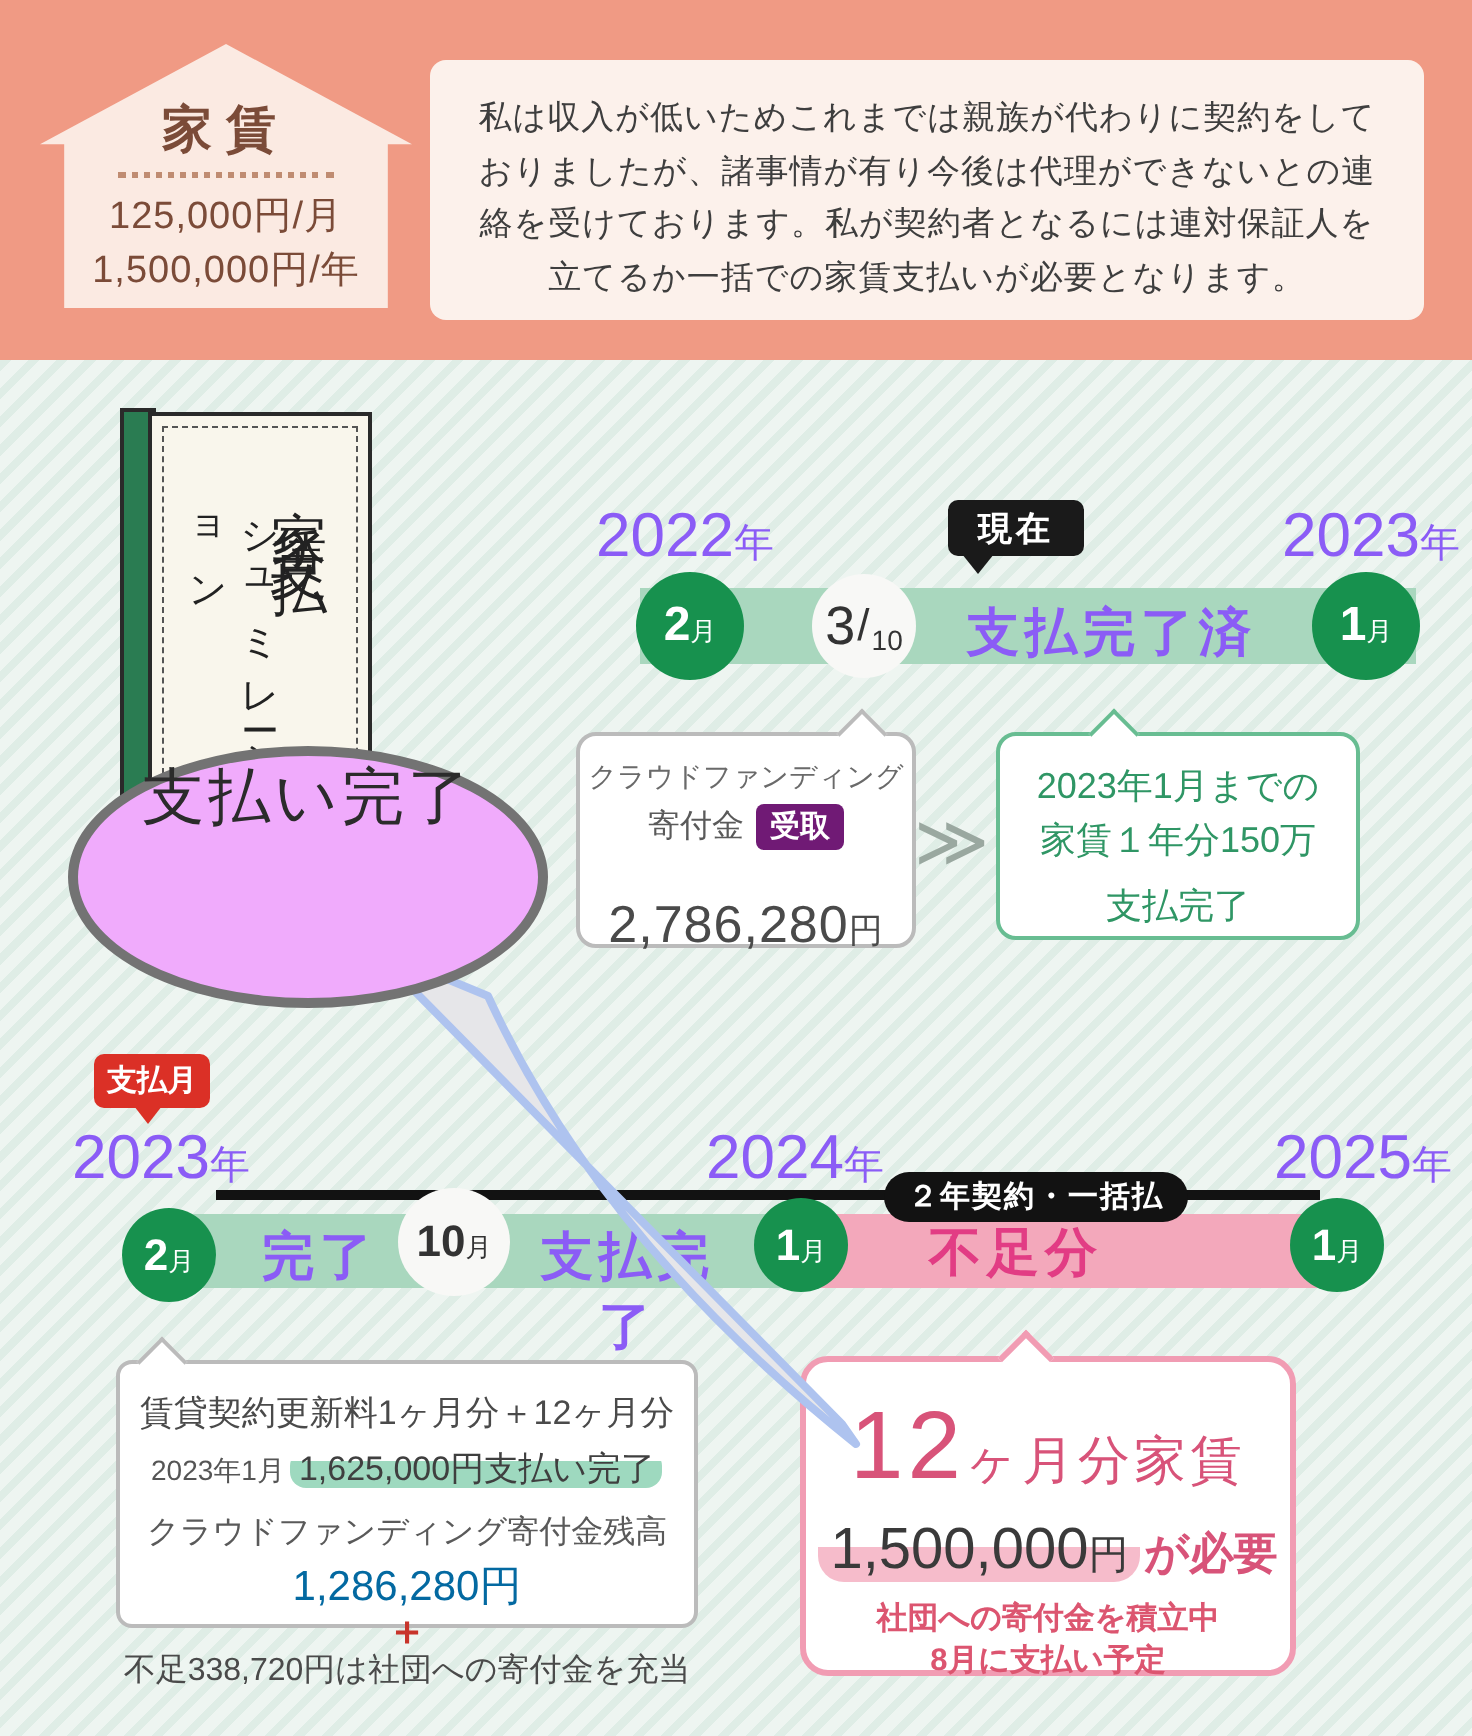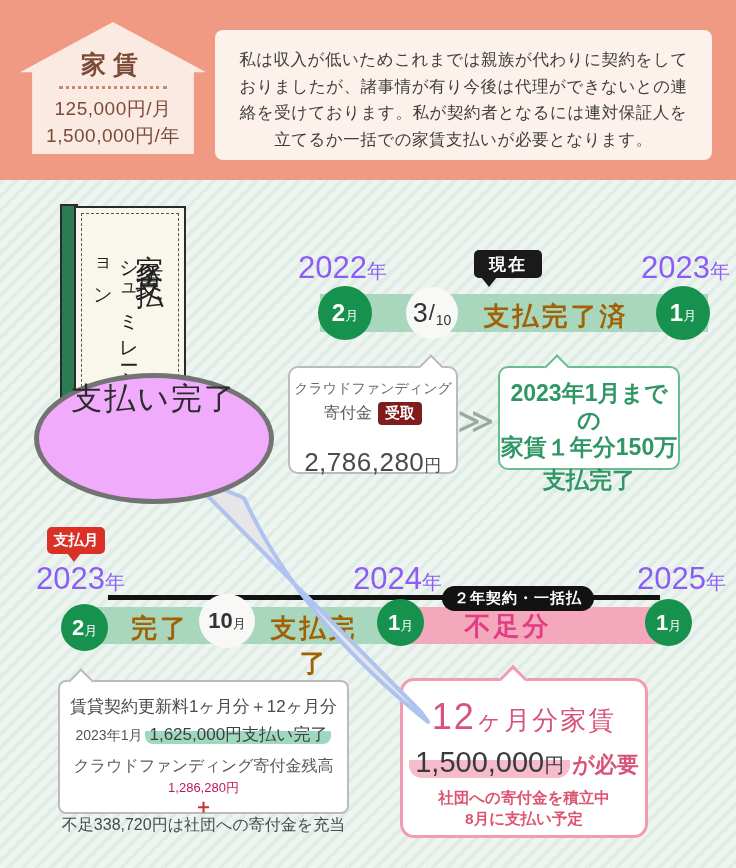--- a/index.html
+++ b/index.html
@@ -30,21 +30,21 @@
   .book-subtitle { position:absolute; left:14px; top:40px; writing-mode:vertical-rl; font-size:19px; color:#222; letter-spacing:5px; }
 
   
   .year-label { position:absolute; font-size:31px; color:#8b5cf6; z-index:2; }
   .year-label .unit { font-size:20px; }
   .tl-circle { position:absolute; border-radius:50%; background:#17914E; color:#fff; display:flex; align-items:center; justify-content:center; z-index:3; }
   .tl-circle .num { font-size:24px; font-weight:bold; }
   .tl-circle .unit { font-size:13px; margin-top:6px; }
   .tl-circle.white { background:#F8F8F6; color:#333; }
   .bar { position:absolute; z-index:1; }
-  .bar-label { position:absolute; font-size:26px; font-weight:bold; color:#a16207; letter-spacing:3px; z-index:2; text-align:center; }
+  .bar-label { position:absolute; font-size:26px; font-weight:bold; color:#8b5cf6; letter-spacing:3px; z-index:2; text-align:center; }
 
   
   .t1-bar { left:320px; top:294px; width:388px; height:38px; background:#A9D7BE; }
   .t1-y2022 { left:298px; top:250px; }
   .t1-y2023 { left:641px; top:250px; }
   .now-badge { position:absolute; left:455px; top:250px; width:68px; height:28px; background:#1A1A1A; border-radius:5px;
                color:#fff; font-size:17px; font-weight:bold; display:flex; align-items:center; justify-content:center; letter-spacing:2px; z-index:3;margin-left:19px; }
   .now-tail { position:absolute; left:481px; top:277px; width:0; height:0; border:8px solid transparent; border-top:10px solid #1A1A1A; z-index:3; }
   .t1-c1 { left:318px; top:286px; width:54px; height:54px; }
   .t1-cdate { left:406px; top:287px; width:52px; height:52px; }
@@ -54,28 +54,28 @@
   .t1-c2 { left:656px; top:286px; width:54px; height:54px; }
   .t1-label { left:462px; top:299px; width:188px; }
 
   
   .info-box { position:absolute; background:#fff; z-index:2; text-align:center; }
   .caret { position:absolute; background:#fff; transform:rotate(45deg); border-style:solid; z-index:1; }
   .donation-box { left:288px; top:366px; width:170px; height:108px; border:2px solid #BBBBBB; border-radius:10px; }
   .donation-box .caret { width:18px; height:18px; top:-10px; left:132px; border-width:2px 0 0 2px; border-color:#BBBBBB; }
   .donation-l1 { margin-top:12px; font-size:14px; color:#6A6A6A; }
   .donation-l2 { margin-top:4px; font-size:16px; color:#5A5A5A; }
-  .receive-badge { display:inline-block; margin-left:6px; background:#7f1d1d; color:#fff; font-size:15px; font-weight:bold;
+  .receive-badge { display:inline-block; margin-left:6px; background:#701a75; color:#fff; font-size:15px; font-weight:bold;
                    padding:2px 7px; border-radius:4px; }
   .donation-amount { margin-top:22px; font-size:26px; color:#4A4A4A; letter-spacing:0.5px; }
   .donation-amount .unit { font-size:17px; }
   .chevron { position:absolute; left:457px; top:400px; font-size:36px; color:#9AA8A0; z-index:2; }
   .paid-box { left:498px; top:366px; width:182px; height:104px; border:2.5px solid #68BD92; border-radius:10px; }
   .paid-box .caret { width:18px; height:18px; top:-10px; left:48px; border-width:2.5px 0 0 2.5px; border-color:#68BD92; }
-  .paid-line { font-size:23px; font-weight:bold; color:#2F9665; line-height:27px; }
+  .paid-line { font-size:18px; font-weight:normal; color:#2F9665; line-height:27px; }
   .paid-line.first { margin-top:12px; }
   .paid-line.last { margin-top:6px; }
 
   
   .bubble-tail-svg { position:absolute; left:0; top:0; width:736px; height:868px; z-index:5; pointer-events:none; }
   .bubble { position:absolute; left:34px; top:373px; width:240px; height:131px; background:#f0abfc;
             border:5px solid #737373; border-radius:50%; z-index:6; display:flex; align-items:flex-start; justify-content:center; }
   .bubble-text { font-size:31px; color:#2B2B2B; letter-spacing:2px; }
 
   
@@ -100,29 +100,29 @@
   .shortage-label { left:452px; top:609px; width:112px; color:#E23C84; }
 
   
   .detail-box { left:58px; top:680px; width:291px; height:134px; border:2px solid #BBBBBB; border-radius:8px; }
   .detail-box .caret { width:18px; height:18px; top:-10px; left:12px; border-width:2px 0 0 2px; border-color:#BBBBBB; }
   .detail-l1 { margin-top:13px; font-size:17px; color:#4A4A4A; }
   .detail-l2 { margin-top:5px; font-size:17px; color:#3F3F3F; }
   .detail-l2 .small { font-size:14px; color:#555; margin-right:3px; }
   .hl-green { background:linear-gradient(transparent 30%, #9ED9BF 30%); border-radius:8px; padding:0 4px; }
   .detail-l3 { margin-top:10px; font-size:16px; color:#5A5A5A;font-family:Liberation Serif, serif; }
-  .detail-l4 { margin-top:2px; font-size:13px; color:#be185d; }
+  .detail-l4 { margin-top:2px; font-size:21px; color:#0369a1; }
   .detail-plus { font-size:20px; font-weight:bold; color:#C8342B; line-height:18px; }
   .detail-l5 { font-size:16px; color:#4A4A4A; }
 
   
   .needed-box { left:400px; top:678px; width:248px; height:160px; border:3px solid #F19CB3; border-radius:14px; }
   .needed-box .caret { width:20px; height:20px; top:-12px; left:100px; border-width:3px 0 0 3px; border-color:#F19CB3; }
   .needed-title { margin-top:15px; color:#D85379; font-size:26px; letter-spacing:2px; }
-  .needed-title .big { font-size:36px; }
+  .needed-title .big { font-size:48px; }
   .needed-amount { margin-top:8px; font-size:29px; color:#3A3A3A; }
   .needed-amount .unit { font-size:20px; }
   .hl-pink { background:linear-gradient(transparent 45%, #F6BCCB 45%); border-radius:13px; padding:0 6px; }
   .needed-amount .suffix { font-size:22px; color:#D85379; font-weight:bold; margin-left:2px; }
   .needed-note { margin-top:7px; font-size:15.5px; font-weight:bold; color:#DC5570; line-height:21px; }
 </style>
 </head>
 <body>
 
 <div id="stage">

